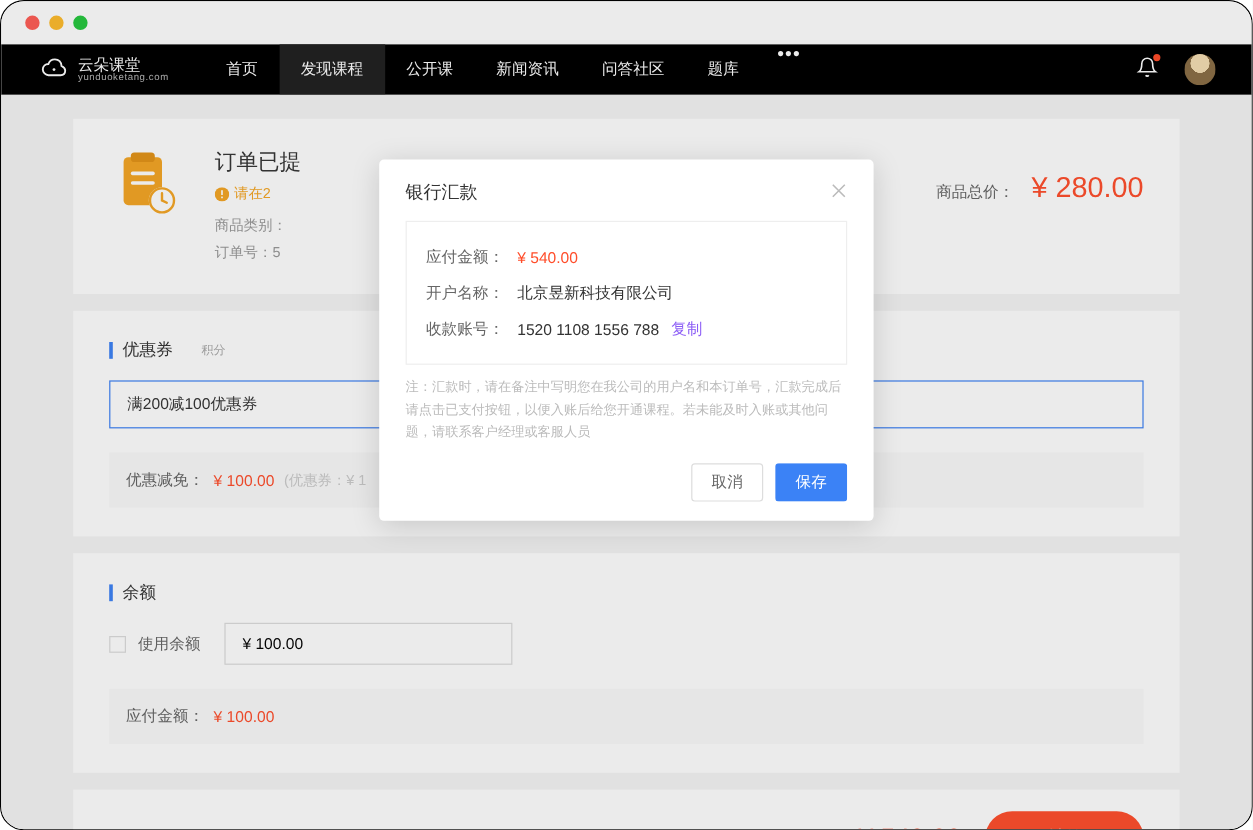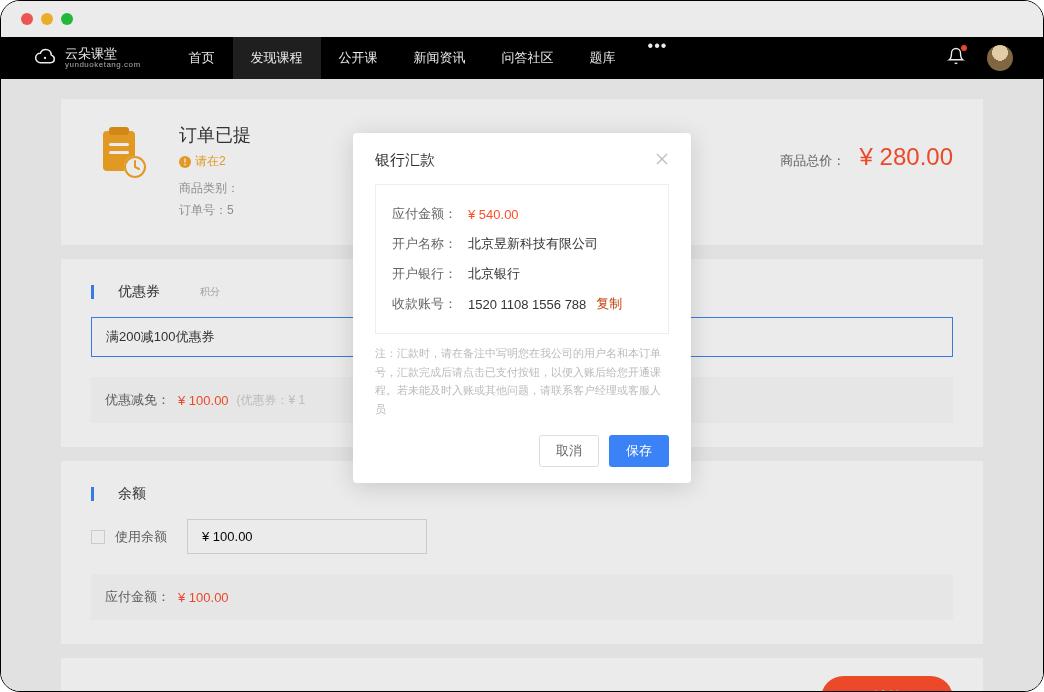--- a/index.html
+++ b/index.html
@@ -176,21 +176,21 @@
       margin-right: 10px;
     }
     .total-price {
       font-size: 24px;
       color: #ff4d2a;
       font-weight: 400;
     }
     .section-title {
       display: flex;
       align-items: center;
-      gap: 16px;
+      gap: 0;
       margin-bottom: 16px;
     }
     .title-bar {
       width: 3px;
       height: 14px;
       background: #3b82f6;
       margin-right: 8px;
     }
     .title-text {
       font-size: 14px;
@@ -293,21 +293,21 @@
       position: absolute;
       inset: 0;
       background: rgba(0,0,0,0.08);
       display: flex;
       align-items: flex-start;
       justify-content: center;
       padding-top: 132px;
     }
     .modal {
       background: #fff;
-      width: 338px;
+      width: 412px;
       border-radius: 4px;
       padding: 18px 22px 16px;
       box-shadow: 0 4px 24px rgba(0,0,0,0.15);
     }
     .modal-header {
       display: flex;
       justify-content: space-between;
       align-items: center;
       margin-bottom: 14px;
     }
@@ -337,21 +337,21 @@
       flex-shrink: 0;
     }
     .modal-value {
       color: #333;
     }
     .modal-value.amount {
       color: #ff4d2a;
       font-weight: 500;
     }
     .copy-link {
-      color: #c2410c;
+      color: #8b5cf6;
       margin-left: 10px;
       cursor: pointer;
       font-size: 13px;
     }
     .modal-note {
       font-size: 11px;
       color: #bbb;
       line-height: 1.7;
       margin-bottom: 16px;
     }
@@ -512,24 +512,20 @@
       <div class="modal-body">
         <div class="modal-row">
           <span class="modal-label">应付金额：</span>
           <span class="modal-value amount">¥ 540.00</span>
         </div>
         <div class="modal-row">
           <span class="modal-label">开户名称：</span>
           <span class="modal-value">北京昱新科技有限公司</span>
         </div>
         <div class="modal-row">
-          <span class="modal-label">开户银行：</span>
-          <span class="modal-value">北京银行</span>
-        </div>
-        <div class="modal-row">
           <span class="modal-label">收款账号：</span>
           <span class="modal-value">1520 1108 1556 788</span>
           <span class="copy-link">复制</span>
         </div>
       </div>
       <div class="modal-note">注：汇款时，请在备注中写明您在我公司的用户名和本订单号，汇款完成后请点击已支付按钮，以便入账后给您开通课程。若未能及时入账或其他问题，请联系客户经理或客服人员</div>
       <div class="modal-footer">
         <button class="btn btn-default">取消</button>
         <button class="btn btn-primary">保存</button>
       </div>

